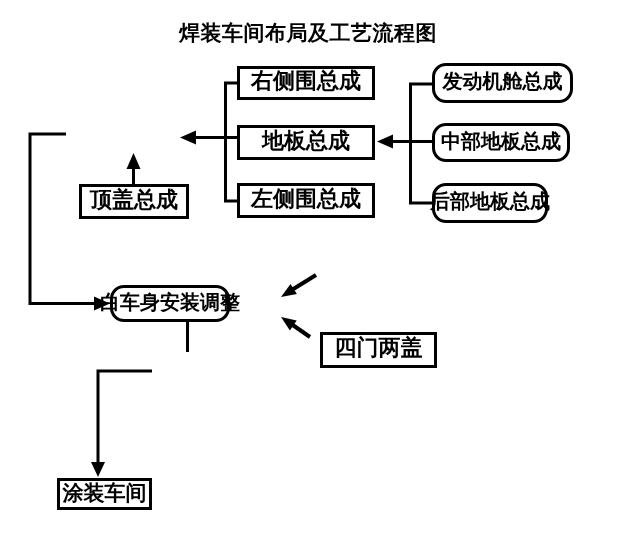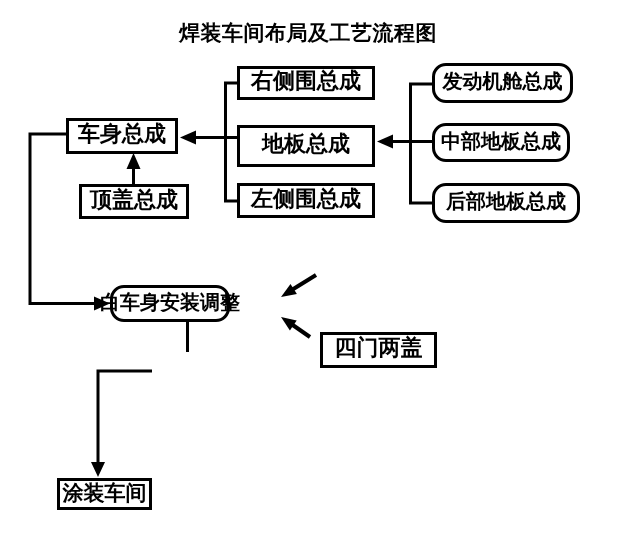--- a/index.html
+++ b/index.html
@@ -97,29 +97,28 @@
     <g>
       <line x1="187.5" y1="322" x2="187.5" y2="352"></line>
     </g>
 
     <g>
       <path d="M152 371 H98 V463"></path>
       <polygon points="98,477 91,462 105,462"></polygon>
     </g>
   </svg>
 
-  <div class="node" style="left:66px;  top:118px; width:112px; height:36px;">车身总成</div>
   <div class="node" style="left:79px;  top:184px; width:110px; height:35px;">顶盖总成</div>
 
   <div class="node" style="left:237px; top:66px;  width:138px; height:34px;">右侧围总成</div>
-  <div class="node" style="left:237px; top:125px; width:138px; height:42px;">地板总成</div>
+  <div class="node" style="left:237px; top:125px; width:138px; height:35px;">地板总成</div>
   <div class="node" style="left:237px; top:183px; width:138px; height:35px;">左侧围总成</div>
 
   <div class="node fs20" style="left:432px; top:63px;  width:141px; height:40px;">发动机舱总成</div>
   <div class="node fs20" style="left:432px; top:123px; width:138px; height:39px;">中部地板总成</div>
-  <div class="node fs20" style="left:432px; top:183px; width:148px; height:40px;">后部地板总成</div>
+  <div class="node fs20" style="left:432px; top:183px; width:116px; height:40px;">后部地板总成</div>
 
   <div class="node fs20" style="left:110px; top:285px; width:120px; height:37px;">白车身安装调整</div>
   <div class="node" style="left:320px; top:332px; width:117px; height:36px;">四门两盖</div>
 
   <div class="node fs21" style="left:57px;  top:478px; width:95px;  height:32px;">涂装车间</div>
 
 </div>
 
 </body></html>

